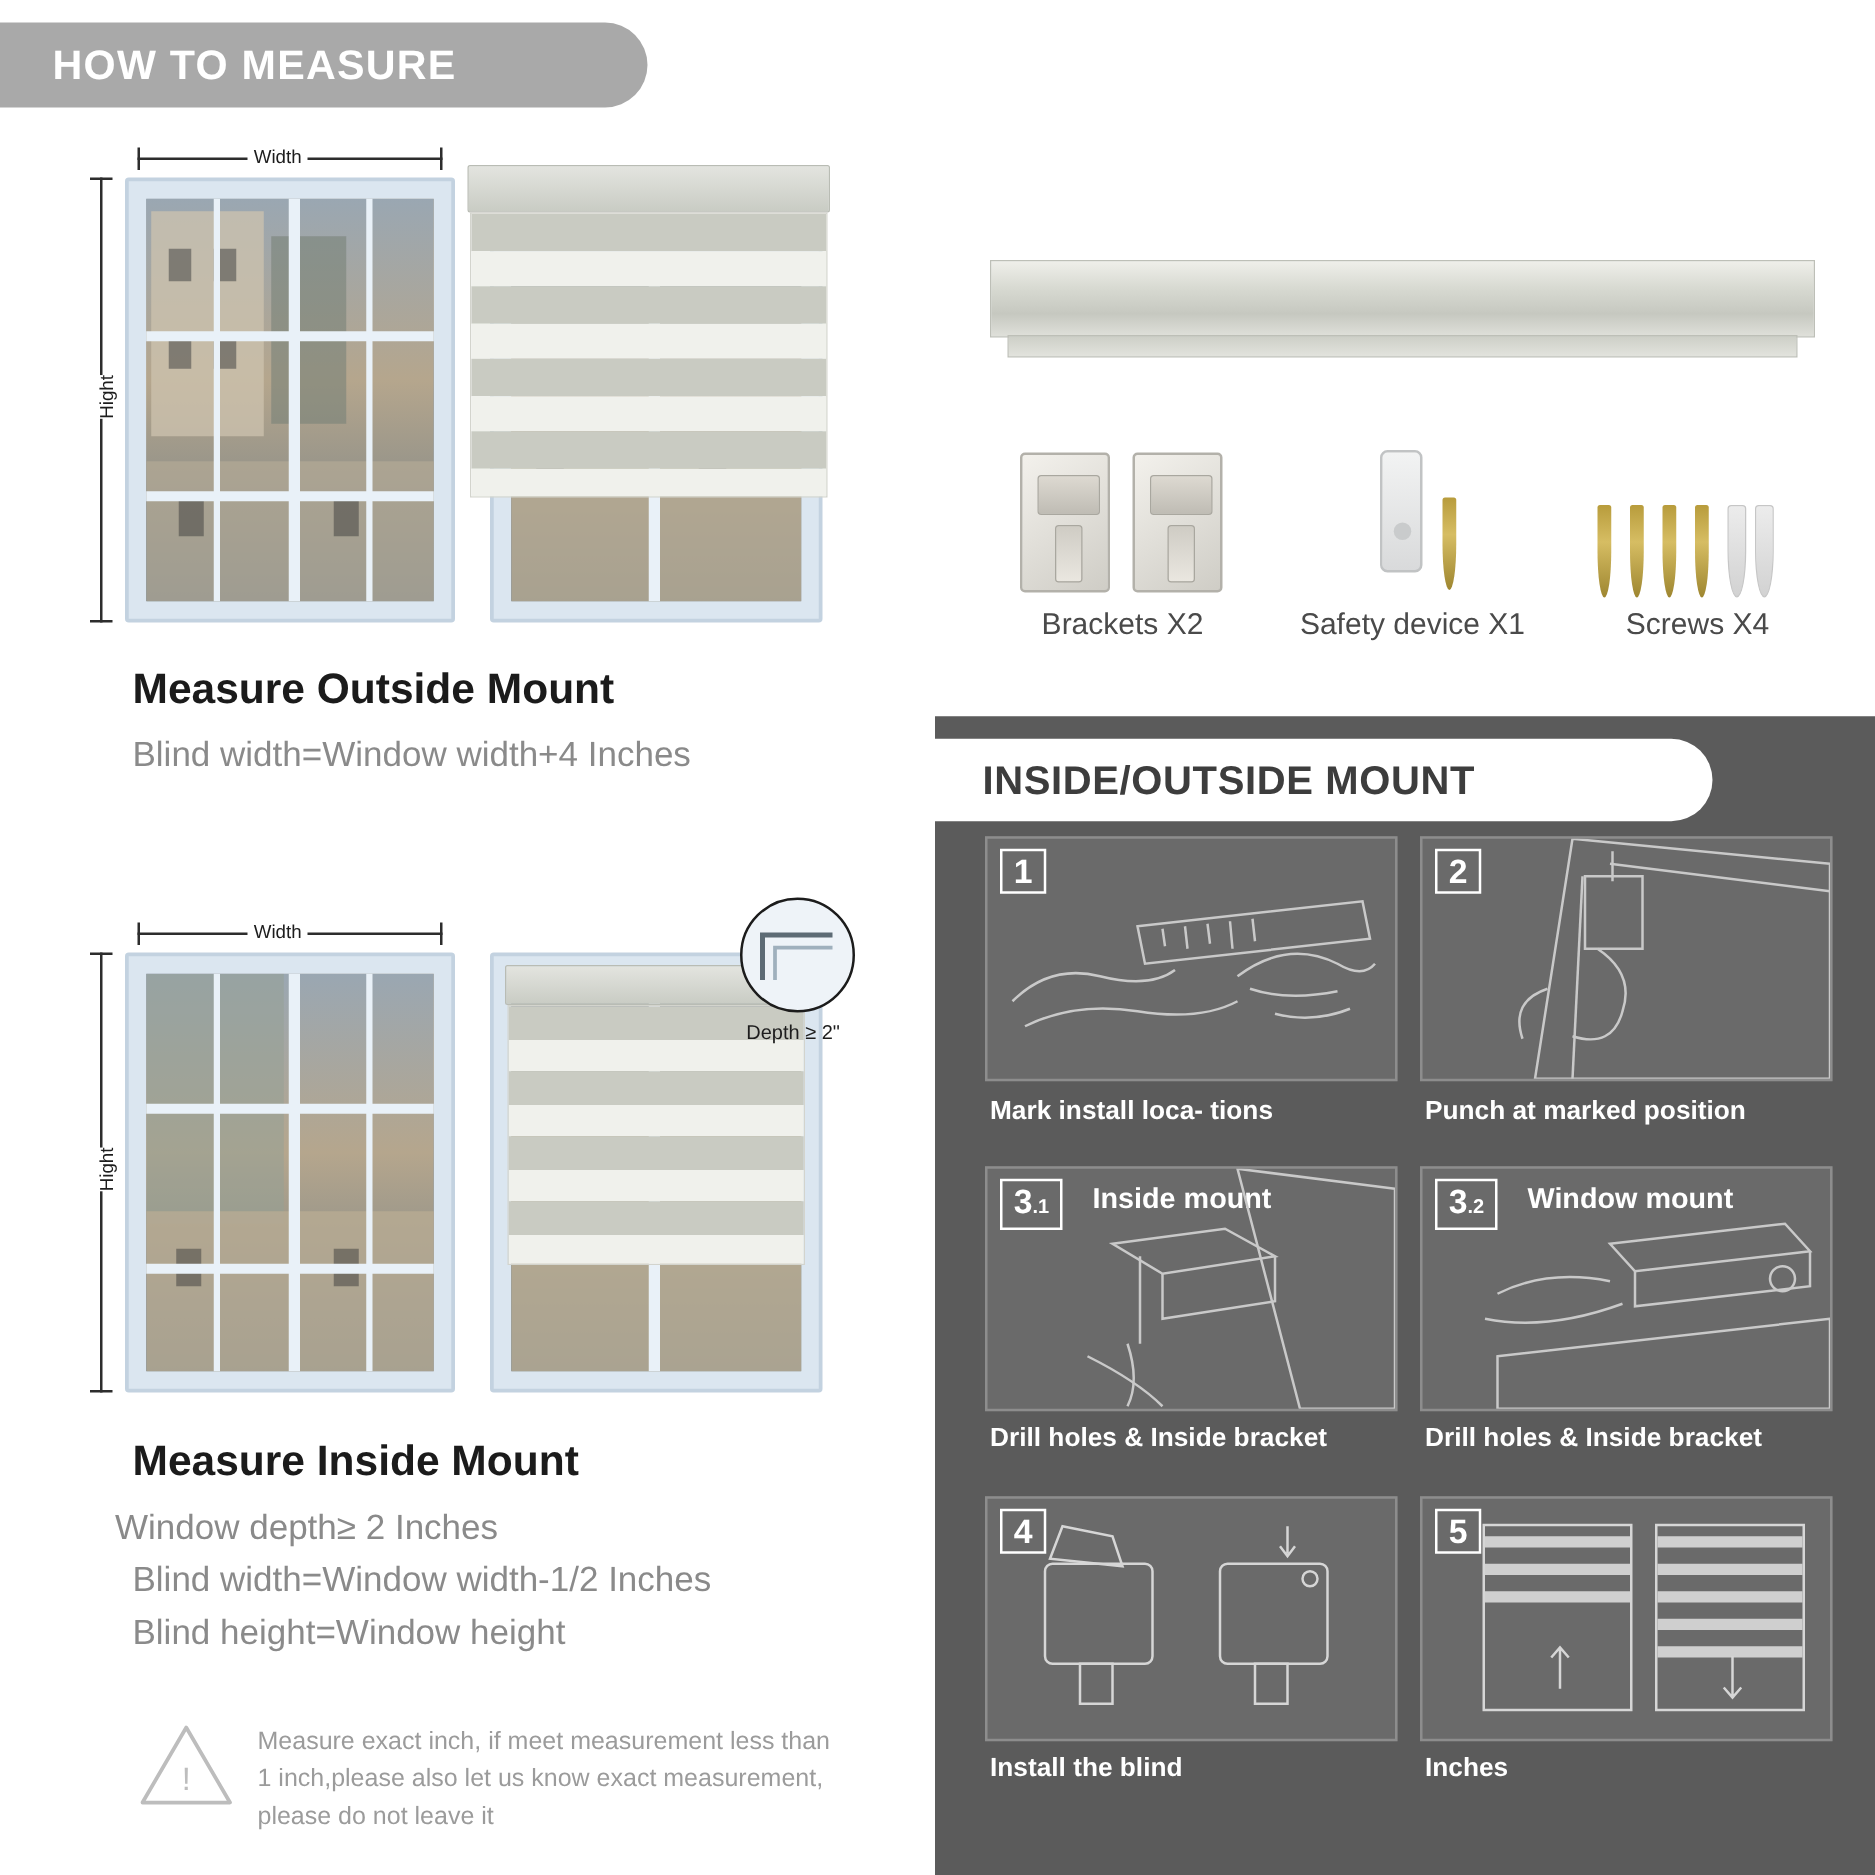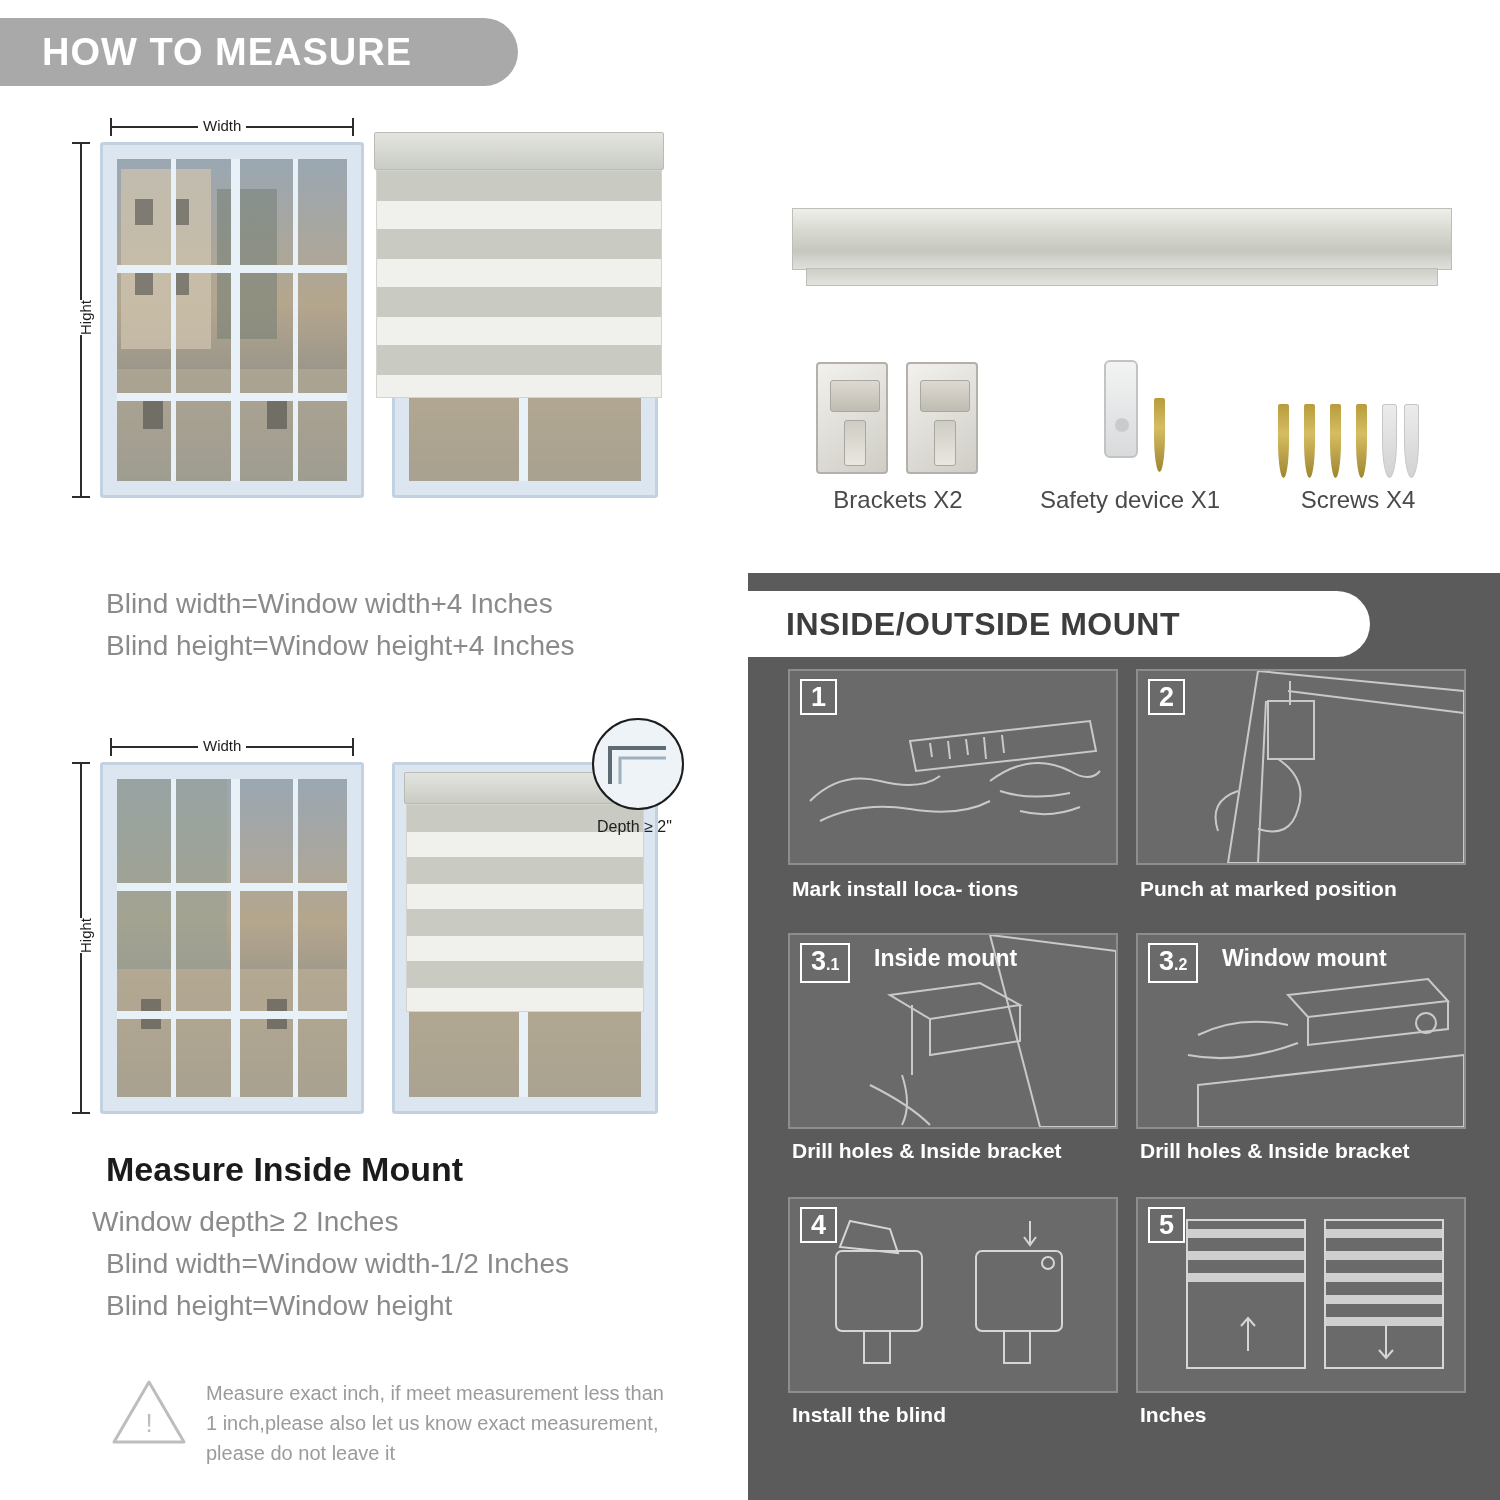--- a/index.html
+++ b/index.html
@@ -16,21 +16,21 @@
     position: absolute; left: 0; top: 0; width: 740px; height: 1500px;
     background: #ffffff;
   }
   .htm-banner {
     position: absolute; left: 0; top: 18px; width: 518px; height: 68px;
     background: #a9a9a9;
     border-top-right-radius: 34px; border-bottom-right-radius: 34px;
     display: flex; align-items: center; padding-left: 42px;
   }
   .htm-banner span {
-    color: #ffffff; font-size: 38px; font-weight: bold; letter-spacing: 1px;
+    color: #ffffff; font-size: 33px; font-weight: bold; letter-spacing: 1px;
   }
   .win-frame {
     position: absolute; background: #dbe6f0;
     border: 3px solid #c3d2e0; border-radius: 3px;
   }
   .glass {
     position: absolute; inset: 14px;
     background: linear-gradient(160deg,#8e9aa4 0%, #b9a98f 38%, #7d8a94 60%, #a4b0b8 100%);
     overflow: hidden;
   }
@@ -220,22 +220,22 @@
         <div class="stripe-l" style="position:absolute;left:0;right:0;top:30px;height:28px;"></div>
         <div class="stripe-d" style="position:absolute;left:0;right:0;top:58px;height:30px;"></div>
         <div class="stripe-l" style="position:absolute;left:0;right:0;top:88px;height:28px;"></div>
         <div class="stripe-d" style="position:absolute;left:0;right:0;top:116px;height:30px;"></div>
         <div class="stripe-l" style="position:absolute;left:0;right:0;top:146px;height:28px;"></div>
         <div class="stripe-d" style="position:absolute;left:0;right:0;top:174px;height:30px;"></div>
         <div class="stripe-l" style="position:absolute;left:0;right:0;top:204px;height:24px;"></div>
       </div>
     </div>
 
+    <div class="sec-title" style="left:106px;top:532px;">Measure Outside Mount</div>
     <div class="sec-line" style="left:106px;top:588px;">Blind width=Window width+4 Inches</div>
-    <div class="sec-line" style="left:106px;top:630px;">Blind height=Window height+4 Inches</div>
 
     <div>
       <div class="dim-line" style="left:110px;top:746px;width:244px;height:2px;"></div>
       <div class="tick" style="left:110px;top:738px;width:2px;height:18px;"></div>
       <div class="tick" style="left:352px;top:738px;width:2px;height:18px;"></div>
       <div class="dim-label" style="left:198px;top:737px;">Width</div>
 
       <div class="dim-line" style="left:80px;top:762px;width:2px;height:352px;"></div>
       <div class="tick" style="left:72px;top:762px;width:18px;height:2px;"></div>
       <div class="tick" style="left:72px;top:1112px;width:18px;height:2px;"></div>

